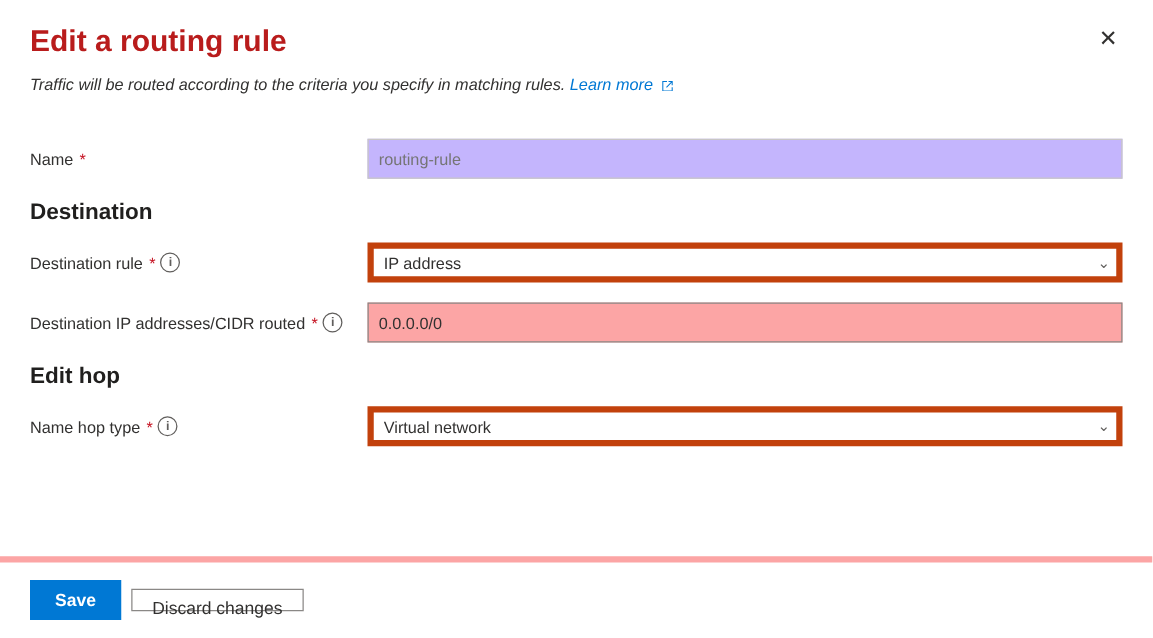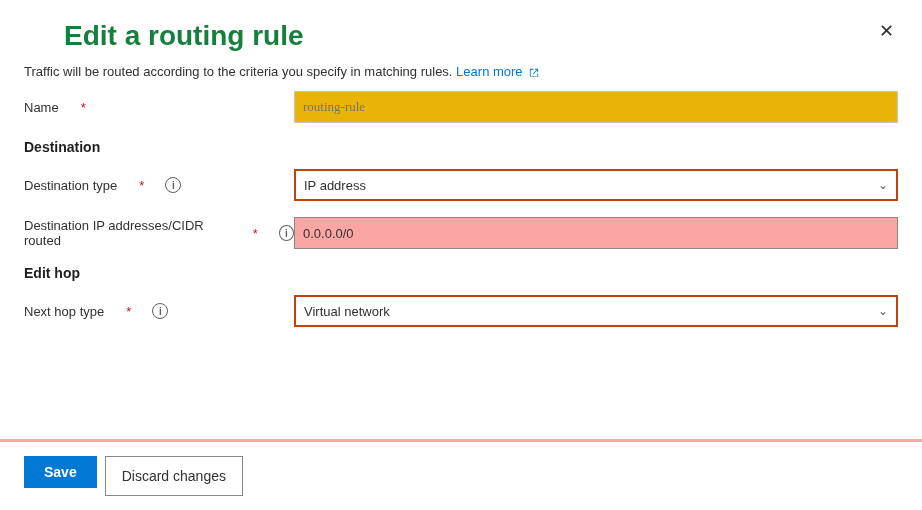--- a/index.html
+++ b/index.html
@@ -17,42 +17,42 @@
       display: flex;
       flex-direction: column;
     }
     .dialog-header {
       padding: 20px 24px 12px 24px;
       display: flex;
       justify-content: space-between;
       align-items: flex-start;
     }
     .dialog-title {
-      font-size: 28px;
+      font-size: 24px;
       font-weight: 600;
-      color: #15803d;
-      margin-left: 40px;
+      color: #b91c1c;
     }
     .close-btn {
       background: none;
       border: none;
       cursor: pointer;
       font-size: 18px;
       color: #323130;
       line-height: 1;
       padding: 2px 4px;
     }
     .dialog-body {
       padding: 0 24px 16px 24px;
       flex: 1;
     }
     .info-text {
       font-size: 13px;
       color: #323130;
-      margin-bottom: 12px;
+      margin-bottom: 36px;
+      font-style: italic;
     }
     .info-text a {
       color: #0078d4;
       text-decoration: none;
     }
     .external-icon {
       display: inline-block;
       width: 10px;
       height: 10px;
       margin-left: 3px;
@@ -63,22 +63,22 @@
       align-items: center;
       margin-bottom: 16px;
       min-height: 32px;
     }
     .form-label {
       width: 270px;
       min-width: 270px;
       font-size: 13px;
       color: #323130;
       display: flex;
-      align-items: center;
-      gap: 21px;
+      align-items: flex-end;
+      gap: 4px;
     }
     .required {
       color: #c50f1f;
       margin-left: 1px;
     }
     .info-icon {
       display: inline-flex;
       align-items: center;
       justify-content: center;
       width: 16px;
@@ -97,83 +97,82 @@
       width: 100%;
       height: 32px;
       padding: 4px 8px;
       border: 1px solid #8a8886;
       font-size: 13px;
       color: #323130;
       outline: none;
       background: #fca5a5;
     }
     input[type="text"].readonly-input {
-      background: #eab308;
+      background: #c4b5fd;
       color: #605e5c;
       border-color: #c8c6c4;
-      font-family: Liberation Serif, serif;
     }
     .select-wrapper {
       position: relative;
       width: 100%;
     }
     .select-box {
       width: 100%;
       height: 32px;
       padding: 4px 32px 4px 8px;
-      border: 2px solid #c2410c;
+      border: 5px solid #c2410c;
       font-size: 13px;
       color: #323130;
       background: #fff;
       appearance: none;
       -webkit-appearance: none;
       cursor: pointer;
       outline: none;
     }
     .chevron-down {
       position: absolute;
       right: 10px;
       top: 50%;
       transform: translateY(-50%);
       pointer-events: none;
       color: #605e5c;
       font-size: 12px;
     }
     .section-heading {
-      font-size: 14px;
+      font-size: 18px;
       font-weight: 700;
       color: #201f1e;
       margin-bottom: 14px;
       margin-top: 4px;
     }
     .dialog-footer {
-      border-top: 3px solid #fca5a5;
+      border-top: 5px solid #fca5a5;
       padding: 14px 24px;
       display: flex;
       gap: 8px;
-      align-items: flex-start;
+      align-items: center;
     }
     .btn-primary {
       background: #0078d4;
       color: #fff;
       border: none;
       padding: 6px 20px;
       font-size: 14px;
       font-weight: 600;
       cursor: pointer;
       height: 32px;
     }
     .btn-secondary {
       background: #fff;
       color: #323130;
       border: 1px solid #8a8886;
       padding: 6px 16px;
       font-size: 14px;
       cursor: pointer;
-      height: 40px;
+      height: 18px;
     }
   </style>
 </head>
 <body>
 
 <div class="dialog">
 
   <div class="dialog-header">
     <h2 class="dialog-title">Edit a routing rule</h2>
     <button class="close-btn">✕</button>
@@ -198,21 +197,21 @@
       </div>
       <div class="form-control">
         <input type="text" class="readonly-input" value="" readonly="" placeholder="routing-rule" style="">
       </div>
     </div>
 
     <div class="section-heading">Destination</div>
 
     <div class="form-row">
       <div class="form-label">
-        <span>Destination type</span>
+        <span>Destination rule</span>
         <span class="required">*</span>
         <span class="info-icon">i</span>
       </div>
       <div class="form-control select-wrapper">
         <select class="select-box">
           <option>IP address</option>
           <option>Virtual network</option>
           <option>Internet</option>
           <option>None</option>
         </select>
@@ -228,21 +227,21 @@
       </div>
       <div class="form-control">
         <input type="text" value="0.0.0.0/0" style="">
       </div>
     </div>
 
     <div class="section-heading">Edit hop</div>
 
     <div class="form-row">
       <div class="form-label">
-        <span>Next hop type</span>
+        <span>Name hop type</span>
         <span class="required">*</span>
         <span class="info-icon">i</span>
       </div>
       <div class="form-control select-wrapper">
         <select class="select-box">
           <option>Virtual network</option>
           <option>VNet peering</option>
           <option>Internet</option>
           <option>Virtual appliance</option>
           <option>Virtual network gateway</option>

